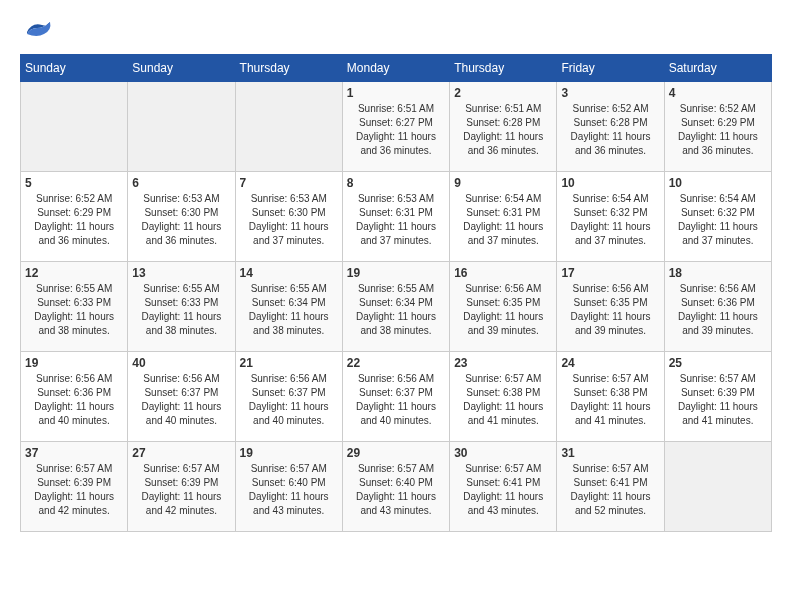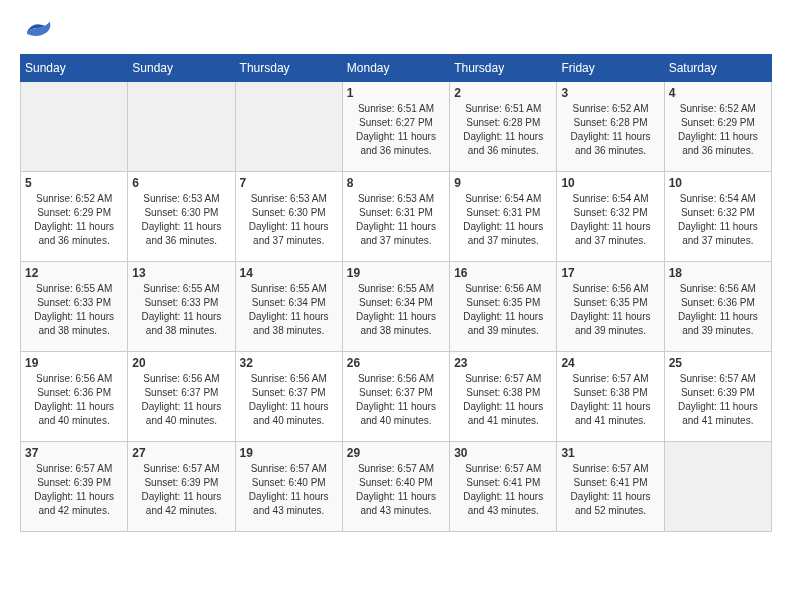--- a/index.html
+++ b/index.html
@@ -270,37 +270,37 @@
       <tr>
         <td>
           <span class="day-num">19</span>
         <div class="day-info">
           <span>Sunrise: 6:56 AM</span><br>
           <span>Sunset: 6:36 PM</span><br>
           <span>Daylight: 11 hours and 40 minutes.</span>
         </div>
         </td>
         <td>
-          <span class="day-num">20</span>
+          <span class="day-num">40</span>
         <div class="day-info">
           <span>Sunrise: 6:56 AM</span><br>
           <span>Sunset: 6:37 PM</span><br>
           <span>Daylight: 11 hours and 40 minutes.</span>
         </div>
         </td>
         <td>
-          <span class="day-num">32</span>
+          <span class="day-num">21</span>
         <div class="day-info">
           <span>Sunrise: 6:56 AM</span><br>
           <span>Sunset: 6:37 PM</span><br>
           <span>Daylight: 11 hours and 40 minutes.</span>
         </div>
         </td>
         <td>
-          <span class="day-num">26</span>
+          <span class="day-num">22</span>
         <div class="day-info">
           <span>Sunrise: 6:56 AM</span><br>
           <span>Sunset: 6:37 PM</span><br>
           <span>Daylight: 11 hours and 40 minutes.</span>
         </div>
         </td>
         <td>
           <span class="day-num">23</span>
         <div class="day-info">
           <span>Sunrise: 6:57 AM</span><br>

